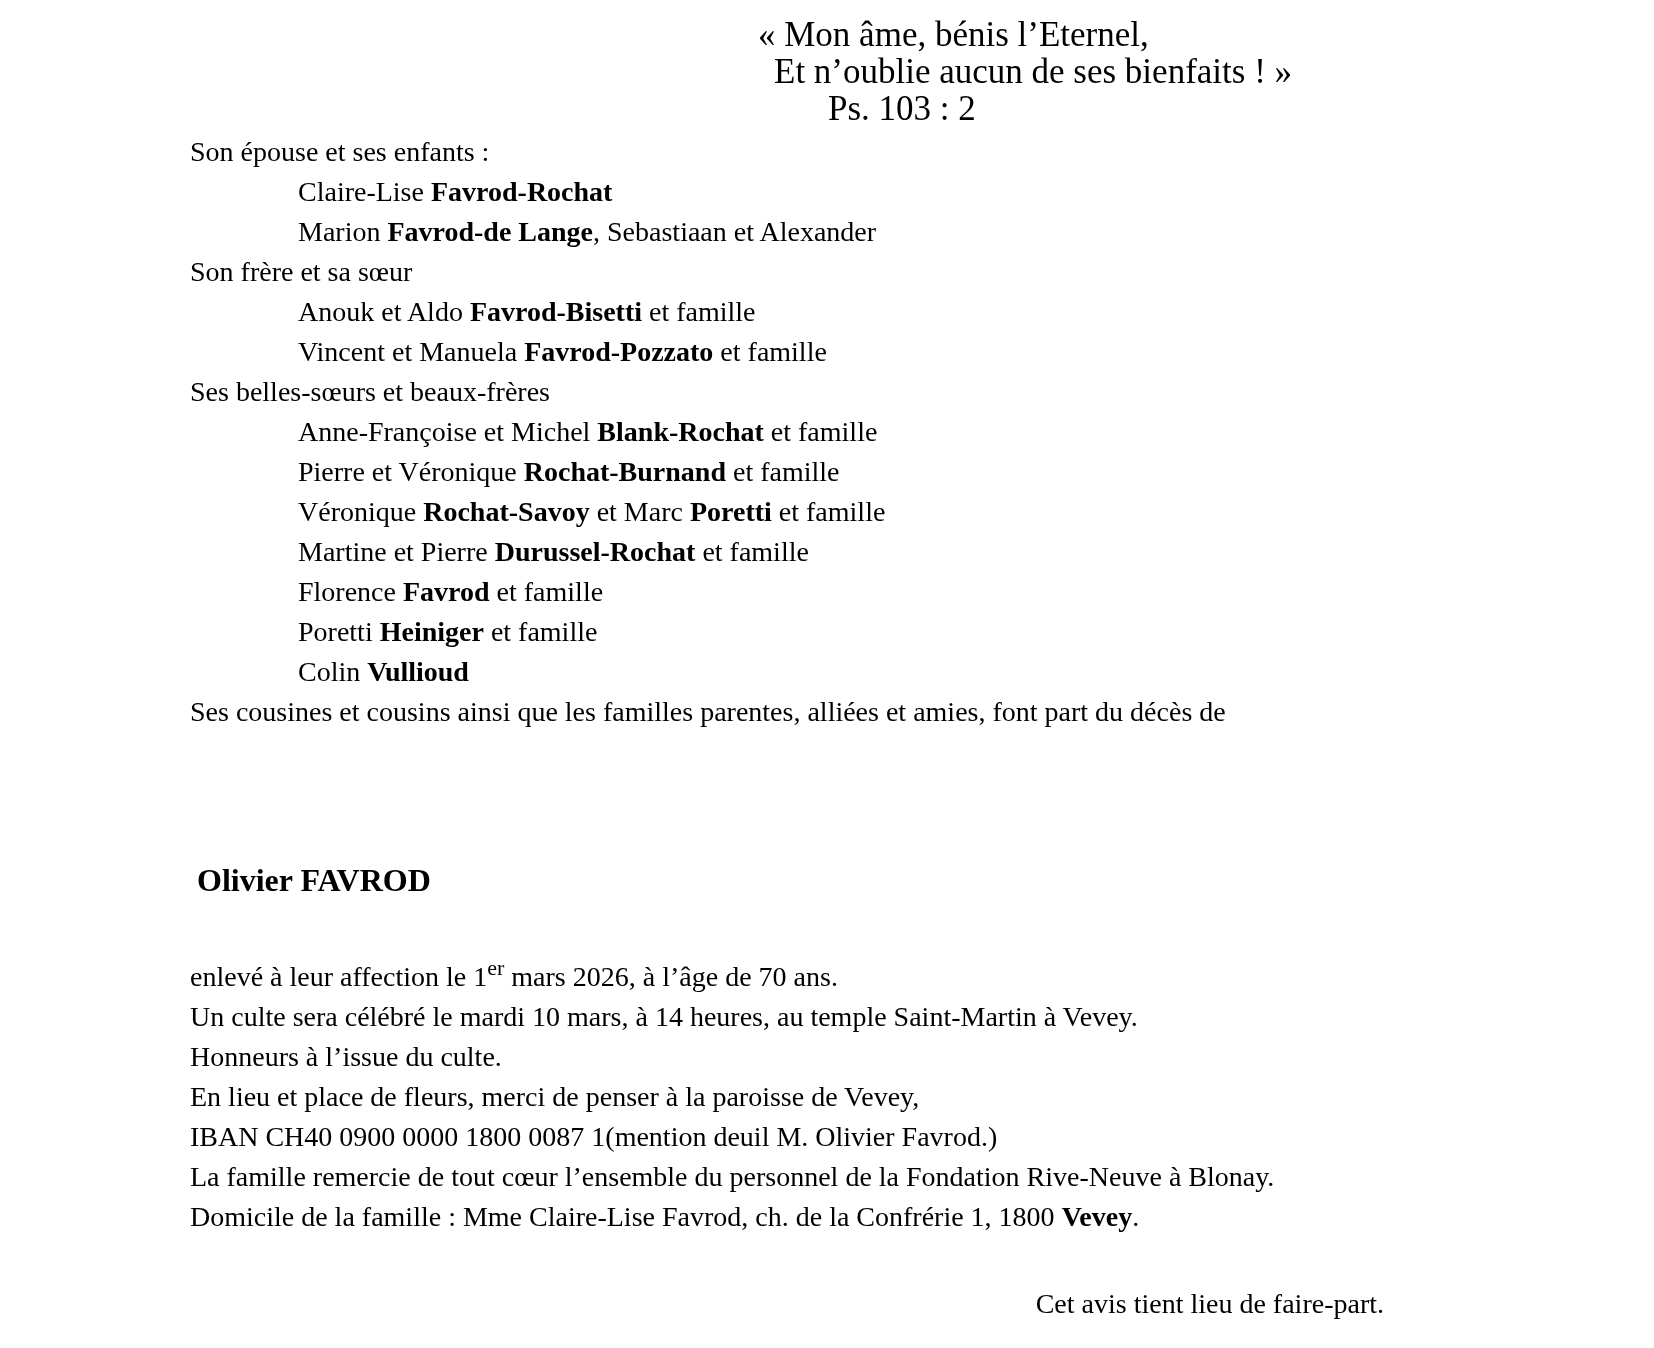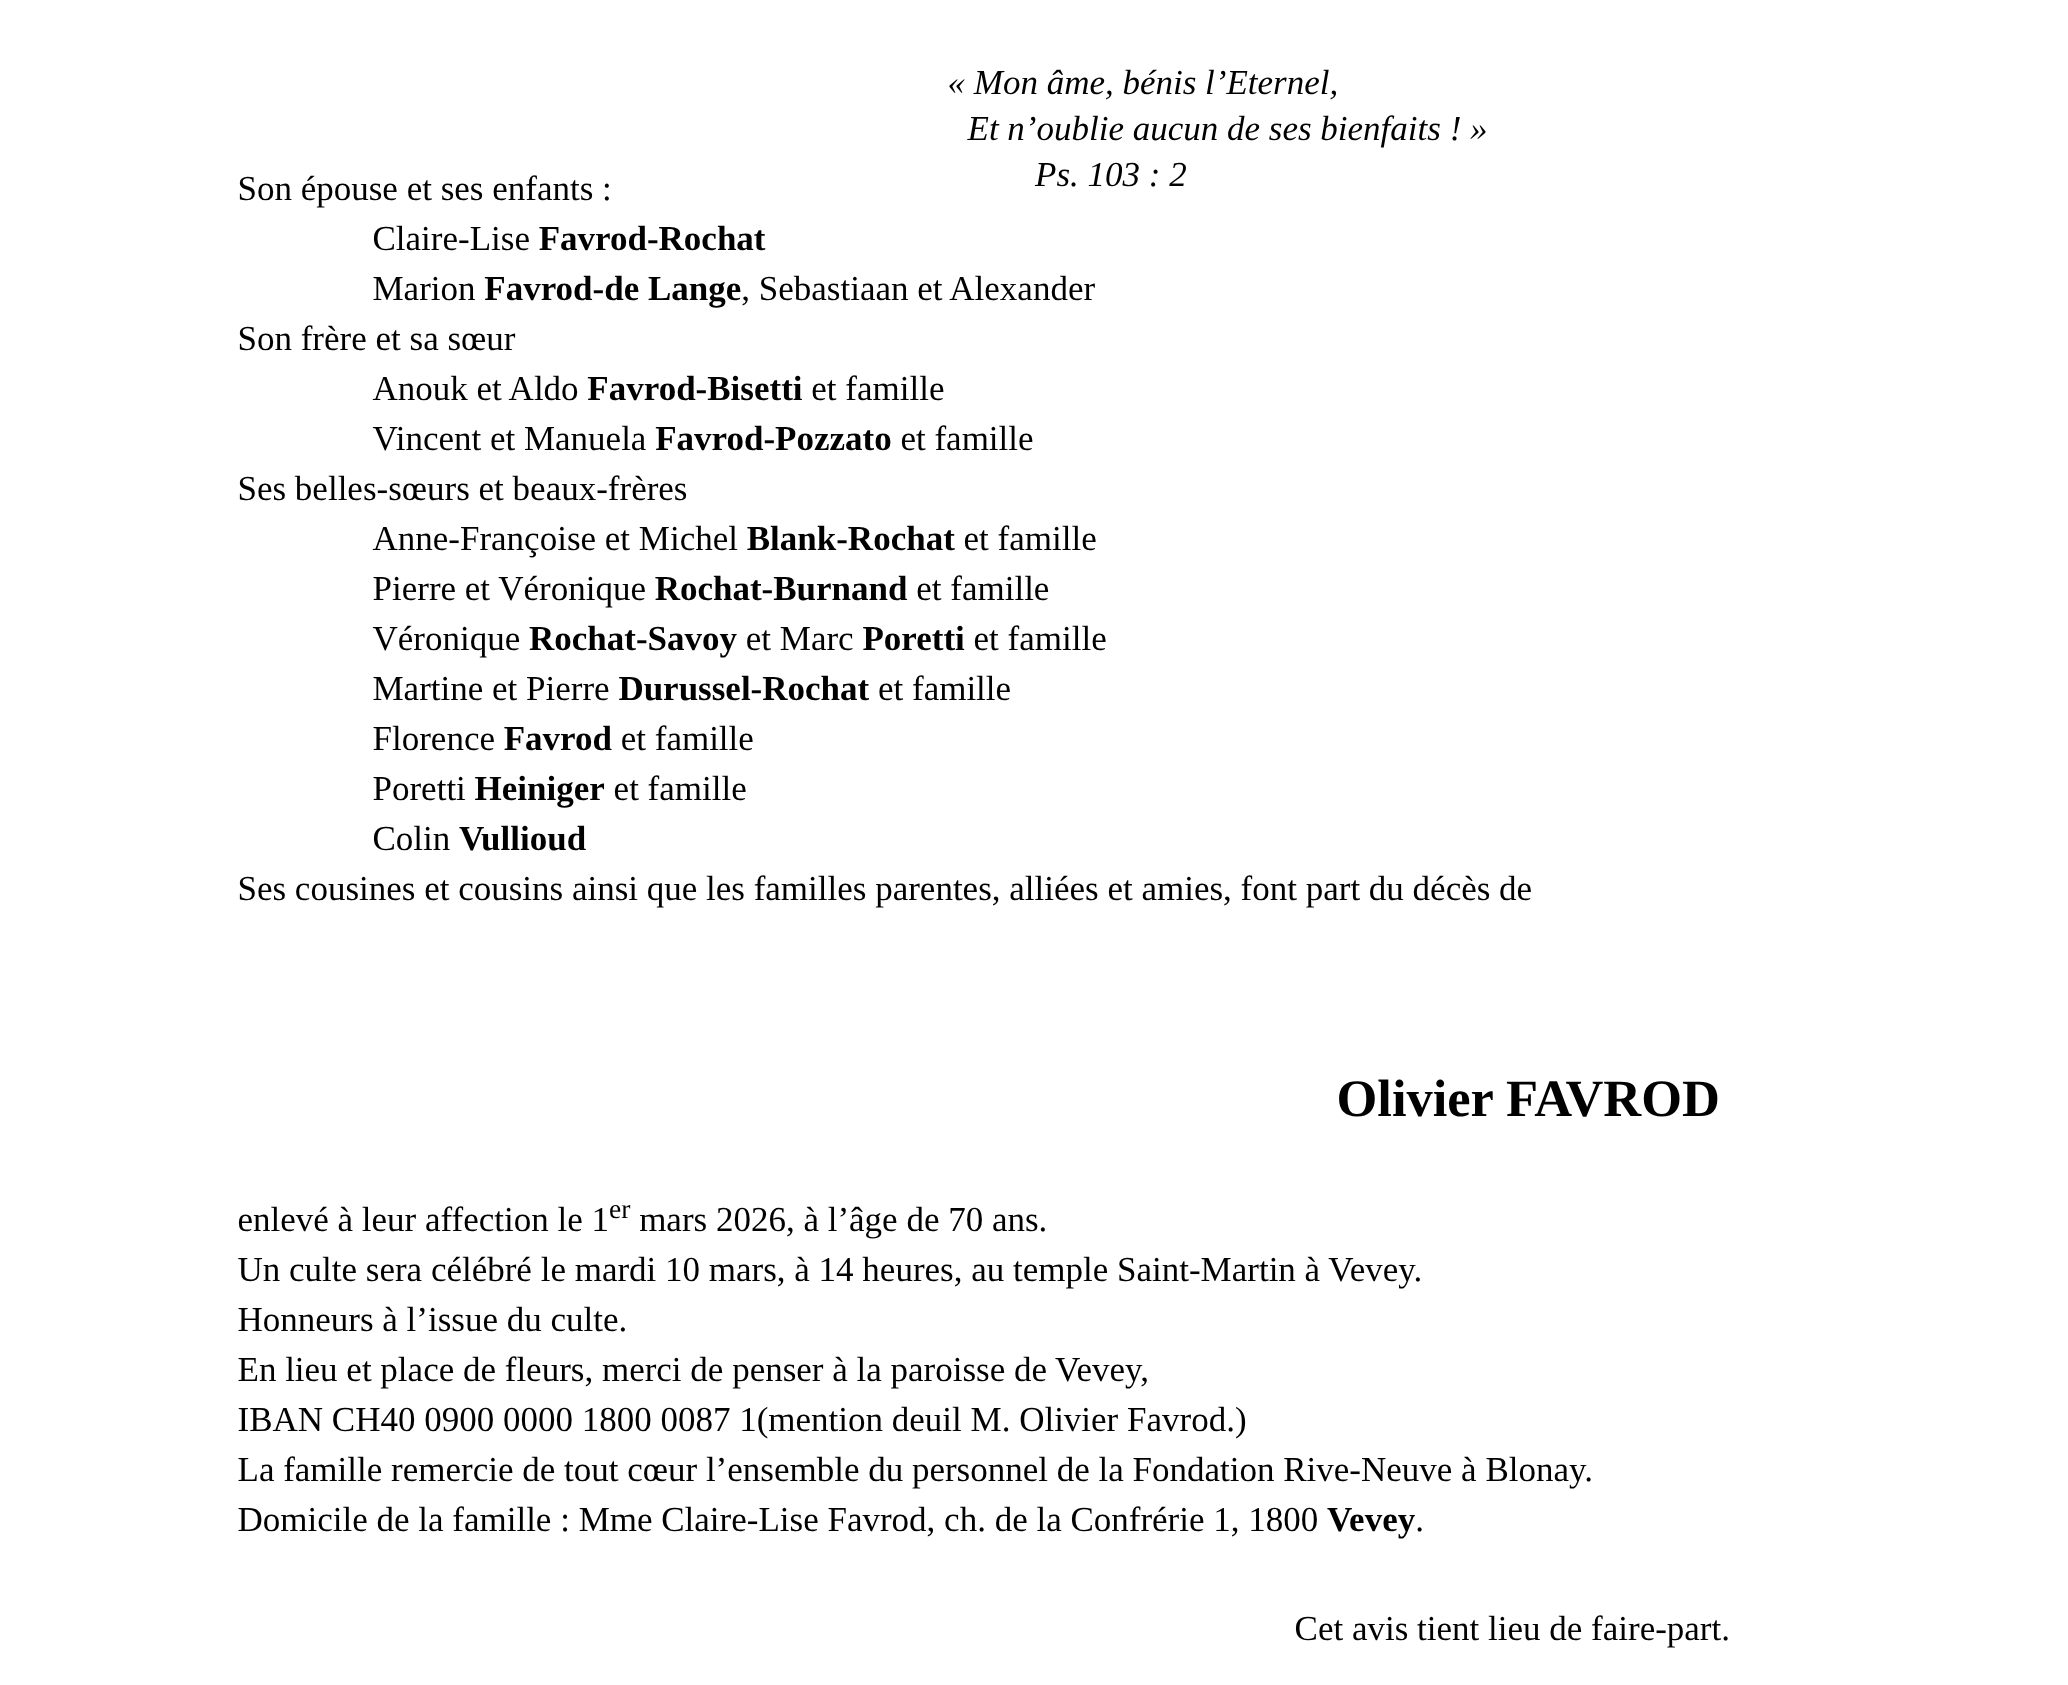--- a/index.html
+++ b/index.html
@@ -15,49 +15,47 @@
     color: #000000;
     font-family: "Liberation Serif", "DejaVu Serif", serif;
     font-size: 28px;
     overflow: hidden;
   }
   
   .quote {
     position: absolute;
     top: 16px;
     left: 0;
-    font-style: italic;
-    font-size: 28px;
+    font-size: 35px;
     line-height: 37px;
     white-space: nowrap;
-    margin-top: 32px;
   }
   .quote .q1 { margin-left: 758px; }
   .quote .q2 { margin-left: 774px; }
   .quote .q3 { margin-left: 828px; }
   
   .family {
     position: absolute;
     top: 132px;
     left: 190px;
     width: 1300px;
     line-height: 40px;
     white-space: nowrap;
   }
   .family .indent { padding-left: 108px; }
   b, .family b { font-weight: bold; }
   
   .deceased-name {
     position: absolute;
     top: 856px;
-    left: 182px;
+    left: 197px;
     width: 1194px;
-    text-align: right;
+    text-align: left;
     font-weight: bold;
-    font-size: 42px;
+    font-size: 32px;
     line-height: 48px;
   }
   
   .announcement {
     position: absolute;
     top: 957px;
     left: 190px;
     width: 1360px;
     line-height: 40px;
     white-space: nowrap;

